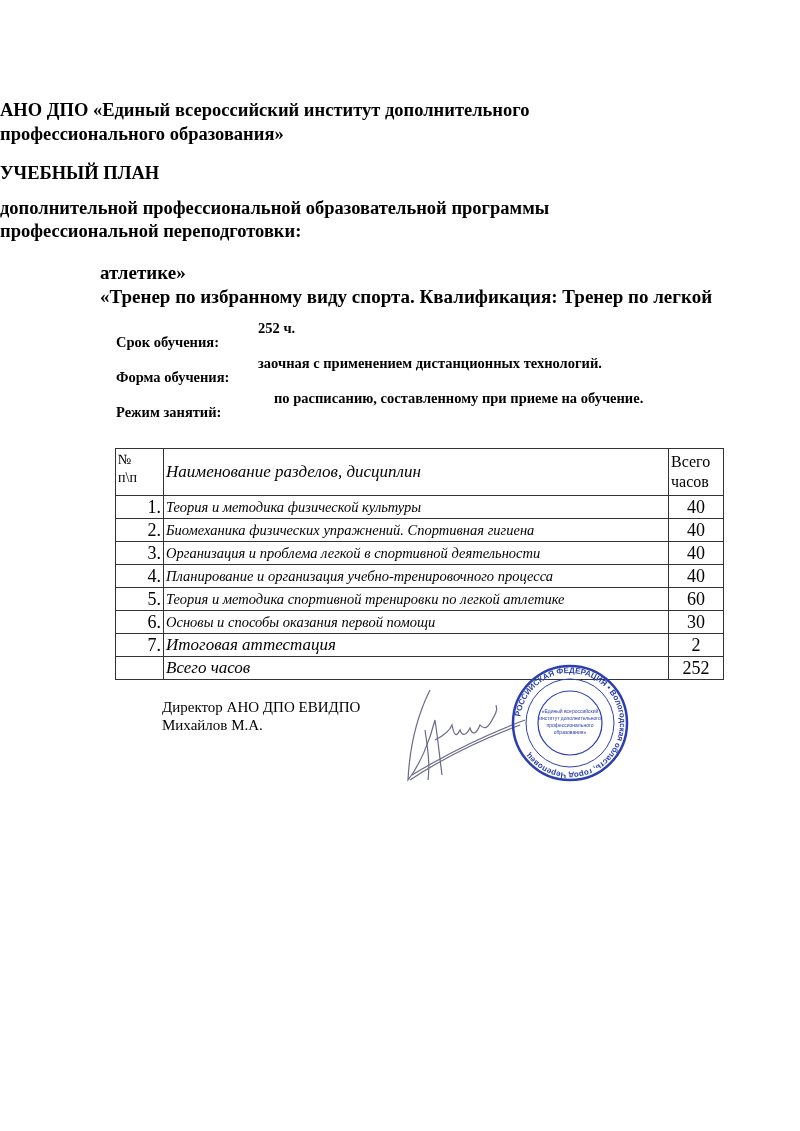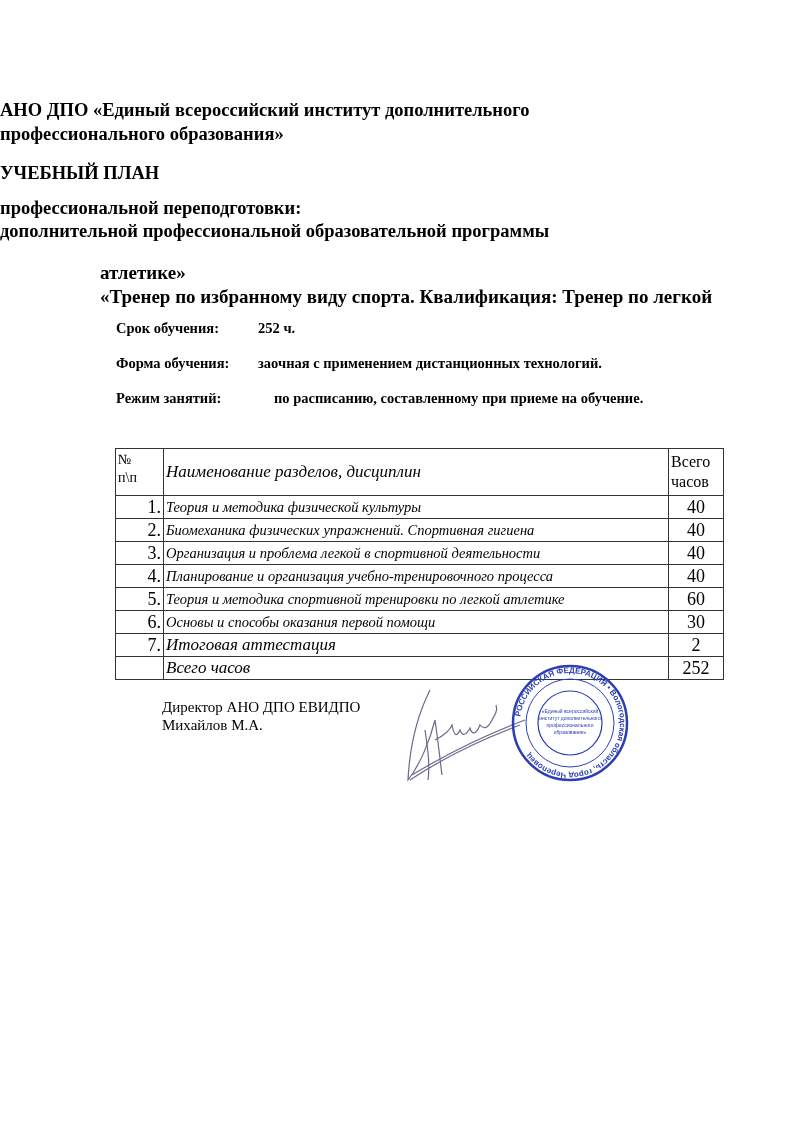--- a/index.html
+++ b/index.html
@@ -3,21 +3,21 @@
 <meta charset="utf-8">
 <style>
   html, body { margin:0; padding:0; background:#ffffff; }
   body { width:800px; height:1131px; position:relative; overflow:hidden; font-family:"Liberation Serif", serif; color:#000; }
   .center { position:absolute; left:0; width:800px; text-align:left; font-weight:bold; }
   .org { top:98px; font-size:18.5px; line-height:24px; }
   .plan-title { top:163px; font-size:18.5px; }
   .program { top:197px; font-size:18.5px; line-height:23px; }
   .course { top:261px; font-size:19px; line-height:24px; left:100px; width:640px; }
   .info { position:absolute; left:116px; font-size:14.5px; font-weight:bold; }
-  .info .lbl { display:inline-block; }
+  .info .lbl { display:inline-block;margin-top:14px; }
   .info .val { position:absolute; white-space:nowrap; }
   table { position:absolute; left:115px; top:448px; width:609px; border-collapse:collapse; font-size:16px; }
   td { border:1px solid #333; padding:0 2px; height:22px; line-height:20px; }
   td.num { width:43px; text-align:right; font-size:18px; }
   td.name { font-size:14.5px;font-style:italic; }
   td.name.big { font-size:17px;margin-top:16px; }
   td.hours { width:50px; text-align:center; font-size:18px;margin-top:20px; }
   thead td { height:44px; vertical-align:middle; }
   thead td.num { text-align:left; font-size:14px; line-height:18px; vertical-align:top; padding-top:2px; }
   thead td.name { font-size:17px; }
@@ -30,22 +30,22 @@
 <body>
 
 <div class="center org">
   <div>АНО ДПО «Единый всероссийский институт дополнительного</div>
   <div>профессионального образования»</div>
 </div>
 
 <div class="center plan-title">УЧЕБНЫЙ ПЛАН</div>
 
 <div class="center program">
+  <div>дополнительной профессиональной образовательной программы</div>
   <div>профессиональной переподготовки:</div>
-  <div>дополнительной профессиональной образовательной программы</div>
 </div>
 
 <div class="center course">
   <div>атлетике»</div>
   <div>«Тренер по избранному виду спорта. Квалификация: Тренер по легкой</div>
 </div>
 
 <div class="info" style="top:320px;">
   <span class="lbl">Срок обучения:</span>
   <span class="val" style="left:142px;">252 ч.</span>

